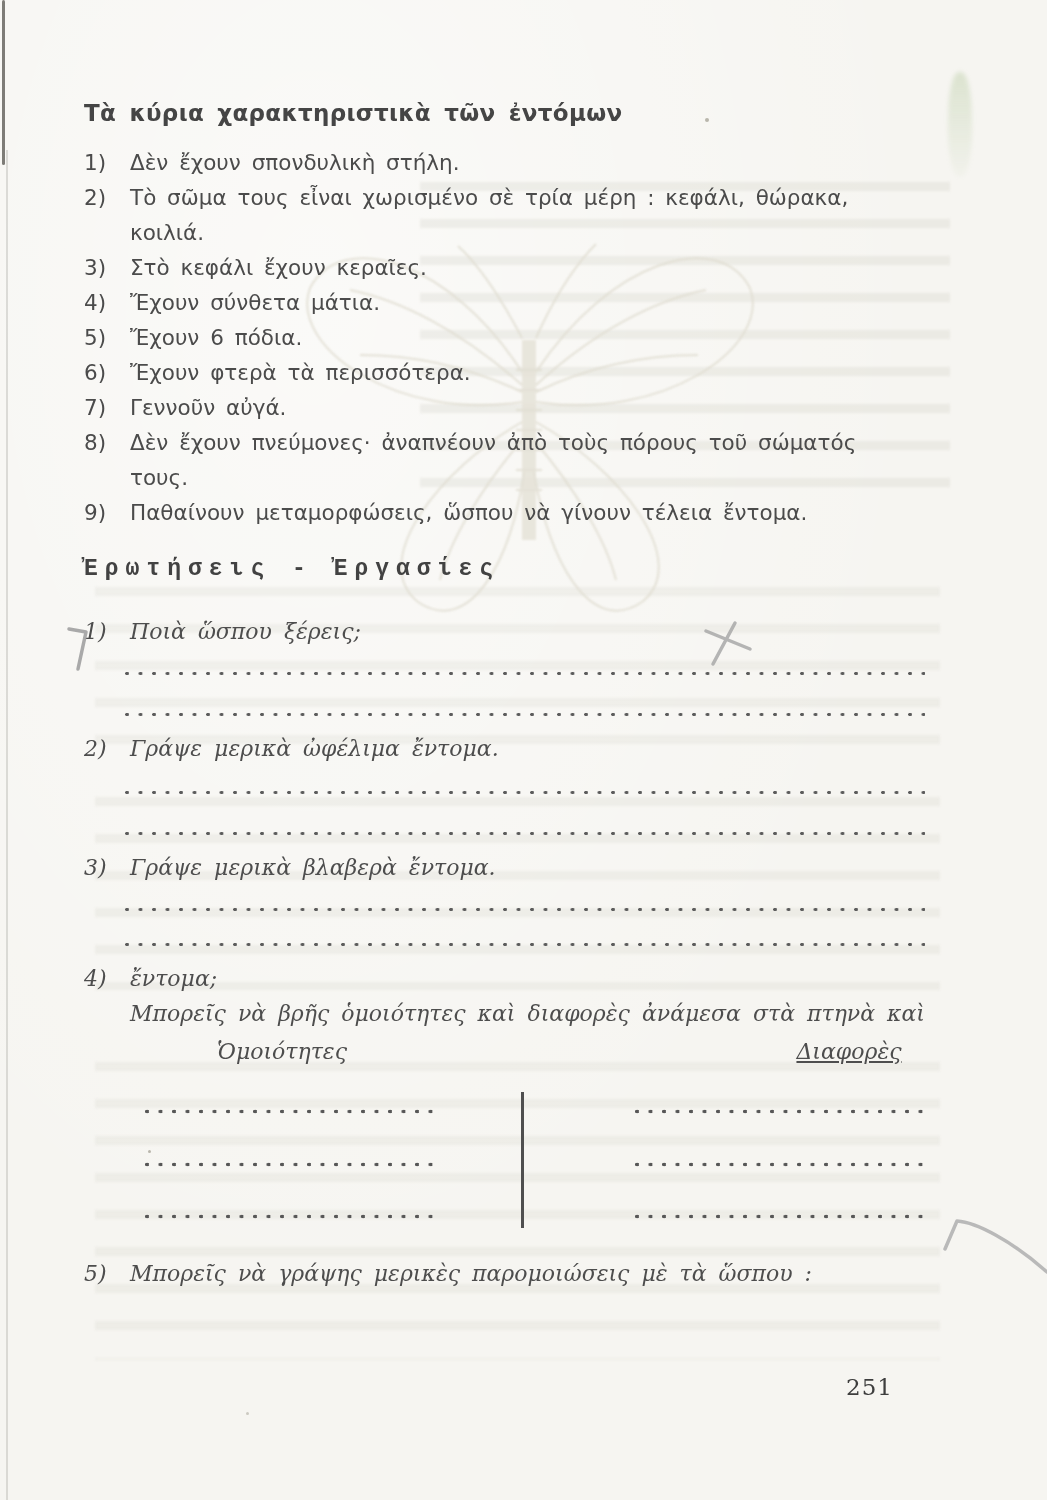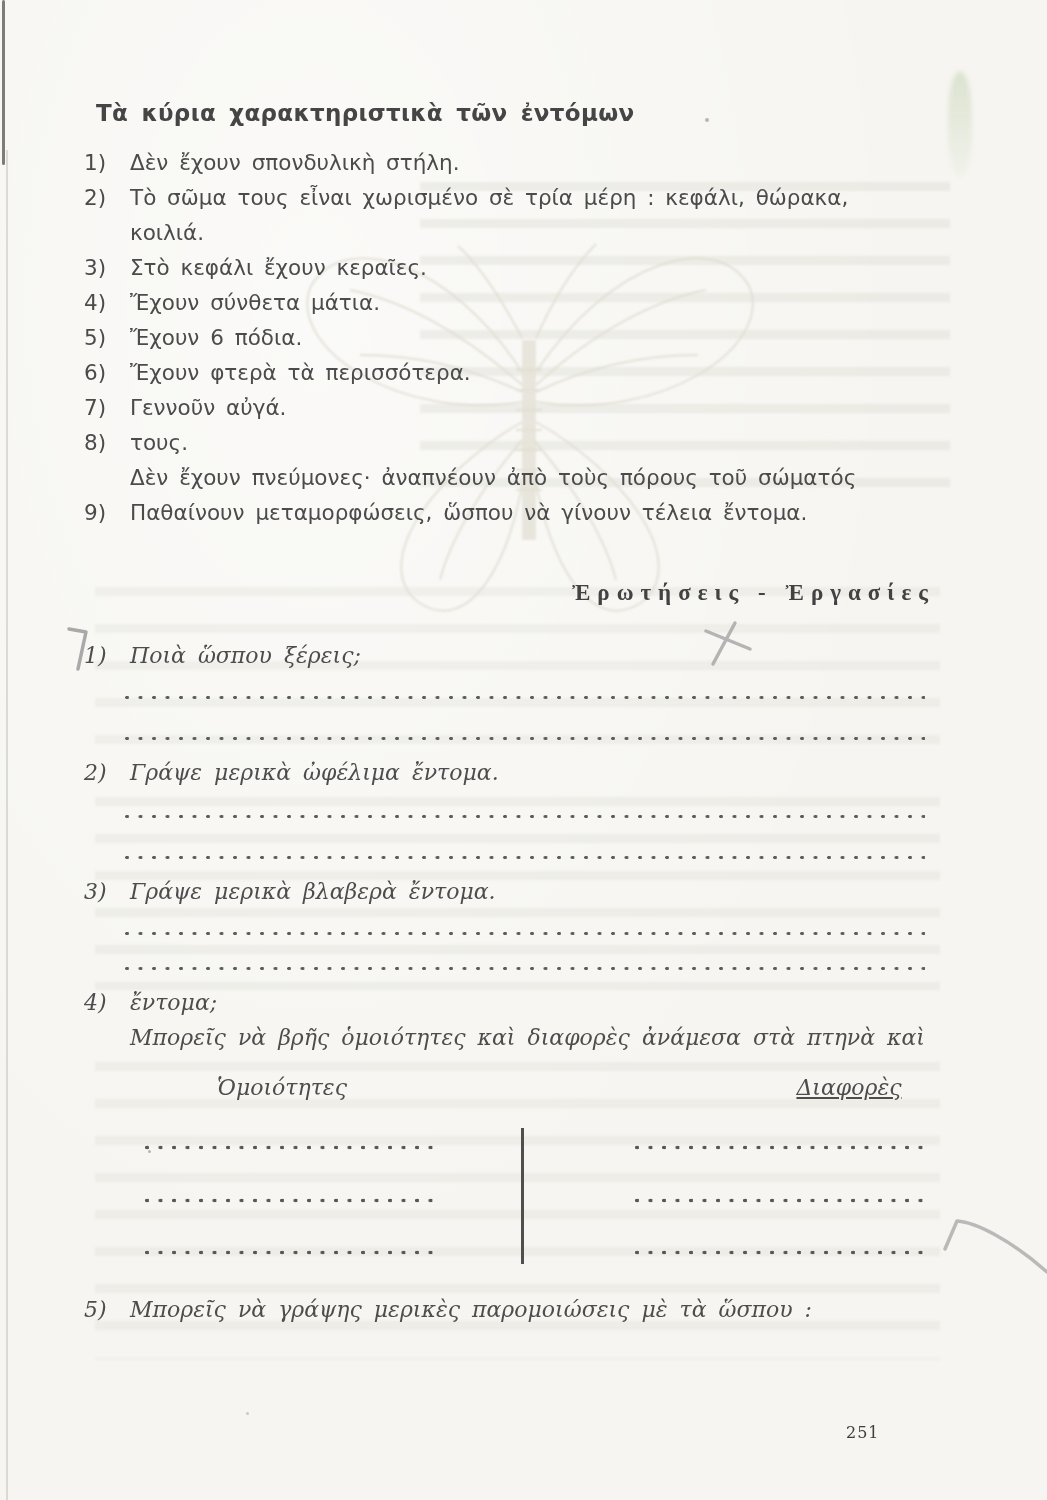--- a/index.html
+++ b/index.html
@@ -26,60 +26,60 @@
   .green-streak{position:absolute;left:948px;top:72px;width:24px;height:105px;border-radius:45%;
     background:linear-gradient(to bottom, rgba(152,182,122,.28), rgba(152,182,122,.04));filter:blur(2px);}
   .speck{position:absolute;width:4px;height:4px;border-radius:50%;background:#b9b6ac;}
   .speck.s1{left:705px;top:118px;}
   .speck.s2{left:148px;top:1150px;width:3px;height:3px;}
   .speck.s3{left:246px;top:1412px;width:3px;height:3px;opacity:.7;}
   .pencil{position:absolute;left:0;top:0;pointer-events:none;}
 
   
   .content{position:relative;padding:98px 112px 0 84px;}
-  h1.title{margin:0 12px 17px;font-size:23px;line-height:30px;font-weight:bold;
+  h1.title{margin:0 0 17px;font-size:23px;line-height:30px;font-weight:bold;
     word-spacing:5px;letter-spacing:.3px;color:#454545;}
   .char-list{font-size:21.5px;line-height:35px;word-spacing:4px;color:#4b4b4b;}
   .row{display:flex;}
   .num{width:46px;flex:none;}
   .txt{flex:1;}
   .l{display:block;}
 
-  h2.heading{margin:48px 0 0;text-align:right;font-family:Liberation Serif, serif;
+  h2.heading{margin:24px 0 0;text-align:left;font-family:Liberation Mono, monospace;
     font-weight:600;font-size:23px;line-height:30px;letter-spacing:7px;color:#424242;}
 
   .q{display:flex;font-family:"DejaVu Serif", serif;font-style:italic;
     font-size:22px;line-height:35px;word-spacing:5px;color:#4d4d4d;}
   .q .num{width:46px;flex:none;}
   .q1{margin-top:30px;}
   .q2,.q3{margin-top:14px;}
   .q4{margin-top:14px;}
   .q5{margin-top:16px;}
 
   .dots{height:5px;background-image:radial-gradient(circle at 2px 2.5px,#5c5c5c 1.6px,rgba(0,0,0,0) 2px);
     background-size:13.5px 5px;background-repeat:repeat-x;}
   .dots.full{margin-left:41px;width:800px;}
   .a1a{margin-top:22px;} .a1b{margin-top:36px;}
   .a2a{margin-top:24px;} .a2b{margin-top:36px;}
   .a3a{margin-top:22px;} .a3b{margin-top:30px;}
 
-  .compare{position:relative;margin-top:18px;height:203px;}
+  .compare{position:relative;margin-top:6px;height:203px;}
   .col-header{position:absolute;top:0;width:300px;text-align:center;
     font-family:"DejaVu Serif", serif;font-style:italic;font-size:22px;line-height:30px;color:#4d4d4d;}
   .col-header.left{left:48px;}
   .col-header.right{left:615px;text-decoration:underline;}
   .divider{position:absolute;left:437px;top:55px;width:3px;height:136px;background:#4f4f4f;}
   .cdots{position:absolute;width:295px;height:5px;
     background-image:radial-gradient(circle at 2px 2.5px,#575757 1.7px,rgba(0,0,0,0) 2.1px);
     background-size:13.5px 5px;background-repeat:repeat-x;}
   .cdots.cl{left:61px;} .cdots.cr{left:551px;}
   .r1{top:72px;} .r2{top:125px;} .r3{top:177px;}
 
-  .pagenum{position:absolute;left:846px;top:1423px;font-family:"DejaVu Serif", serif;
-    font-size:16px;color:#3e3e3e;letter-spacing:1px;}
+  .pagenum{position:absolute;left:846px;top:1374px;font-family:"DejaVu Serif", serif;
+    font-size:23px;color:#3e3e3e;letter-spacing:1px;}
 </style>
 </head>
 <body>
 
 <div class="page">
 
   <div class="ghost ghost-a"></div>
   <div class="ghost ghost-b"></div>
   <div class="ghost ghost-c"></div>
   <div class="ghost ghost-d"></div>
@@ -151,22 +151,22 @@
       </div>
       <div class="row">
         <span class="num">7)</span>
         <span class="txt">
             <span class="l">Γεννοῦν αὐγά.</span>
           </span>
       </div>
       <div class="row">
         <span class="num">8)</span>
         <span class="txt">
+          <span class="l">Δὲν ἔχουν πνεύμονες· ἀναπνέουν ἀπὸ τοὺς πόρους τοῦ σώματός</span>
           <span class="l">τους.</span>
-          <span class="l">Δὲν ἔχουν πνεύμονες· ἀναπνέουν ἀπὸ τοὺς πόρους τοῦ σώματός</span>
         </span>
       </div>
       <div class="row">
         <span class="num">9)</span>
         <span class="txt">
             <span class="l">Παθαίνουν μεταμορφώσεις, ὥσπου νὰ γίνουν τέλεια ἔντομα.</span>
           </span>
       </div>
     </div>
 

